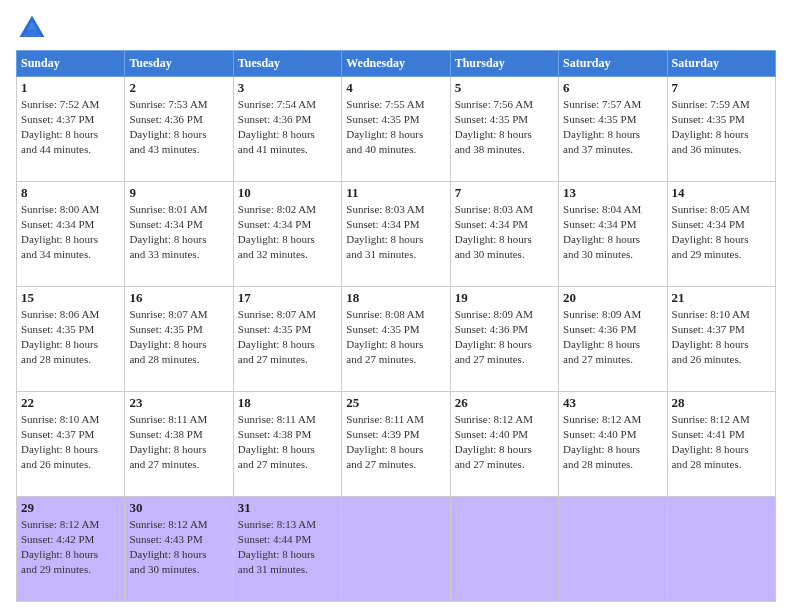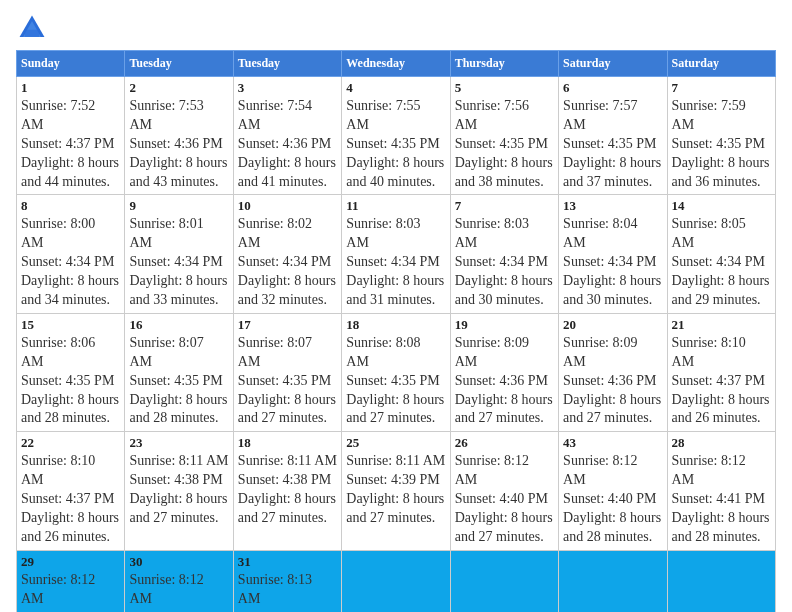--- a/index.html
+++ b/index.html
@@ -70,31 +70,31 @@
     .calendar-table tbody tr td {
       border: 1px solid #ccc;
       vertical-align: top;
       padding: 3px 4px;
       font-size: 9.5px;
       color: #222;
       background: #fff;
       height: 88px;
     }
     .calendar-table tbody tr:last-child td {
-      background: #0ea5e9;
+      background: #c4b5fd;
     }
     .day-num {
       font-size: 13px;
       font-weight: bold;
       color: #222;
       display: block;
       margin-bottom: 1px;
     }
     .cell-info {
-      font-size: 14px;
+      font-size: 11px;
       color: #333;
       line-height: 1.35;
     }
     td.empty {
       background: #f5f5f5;
     }
   </style>
 </head>
 <body>
 

